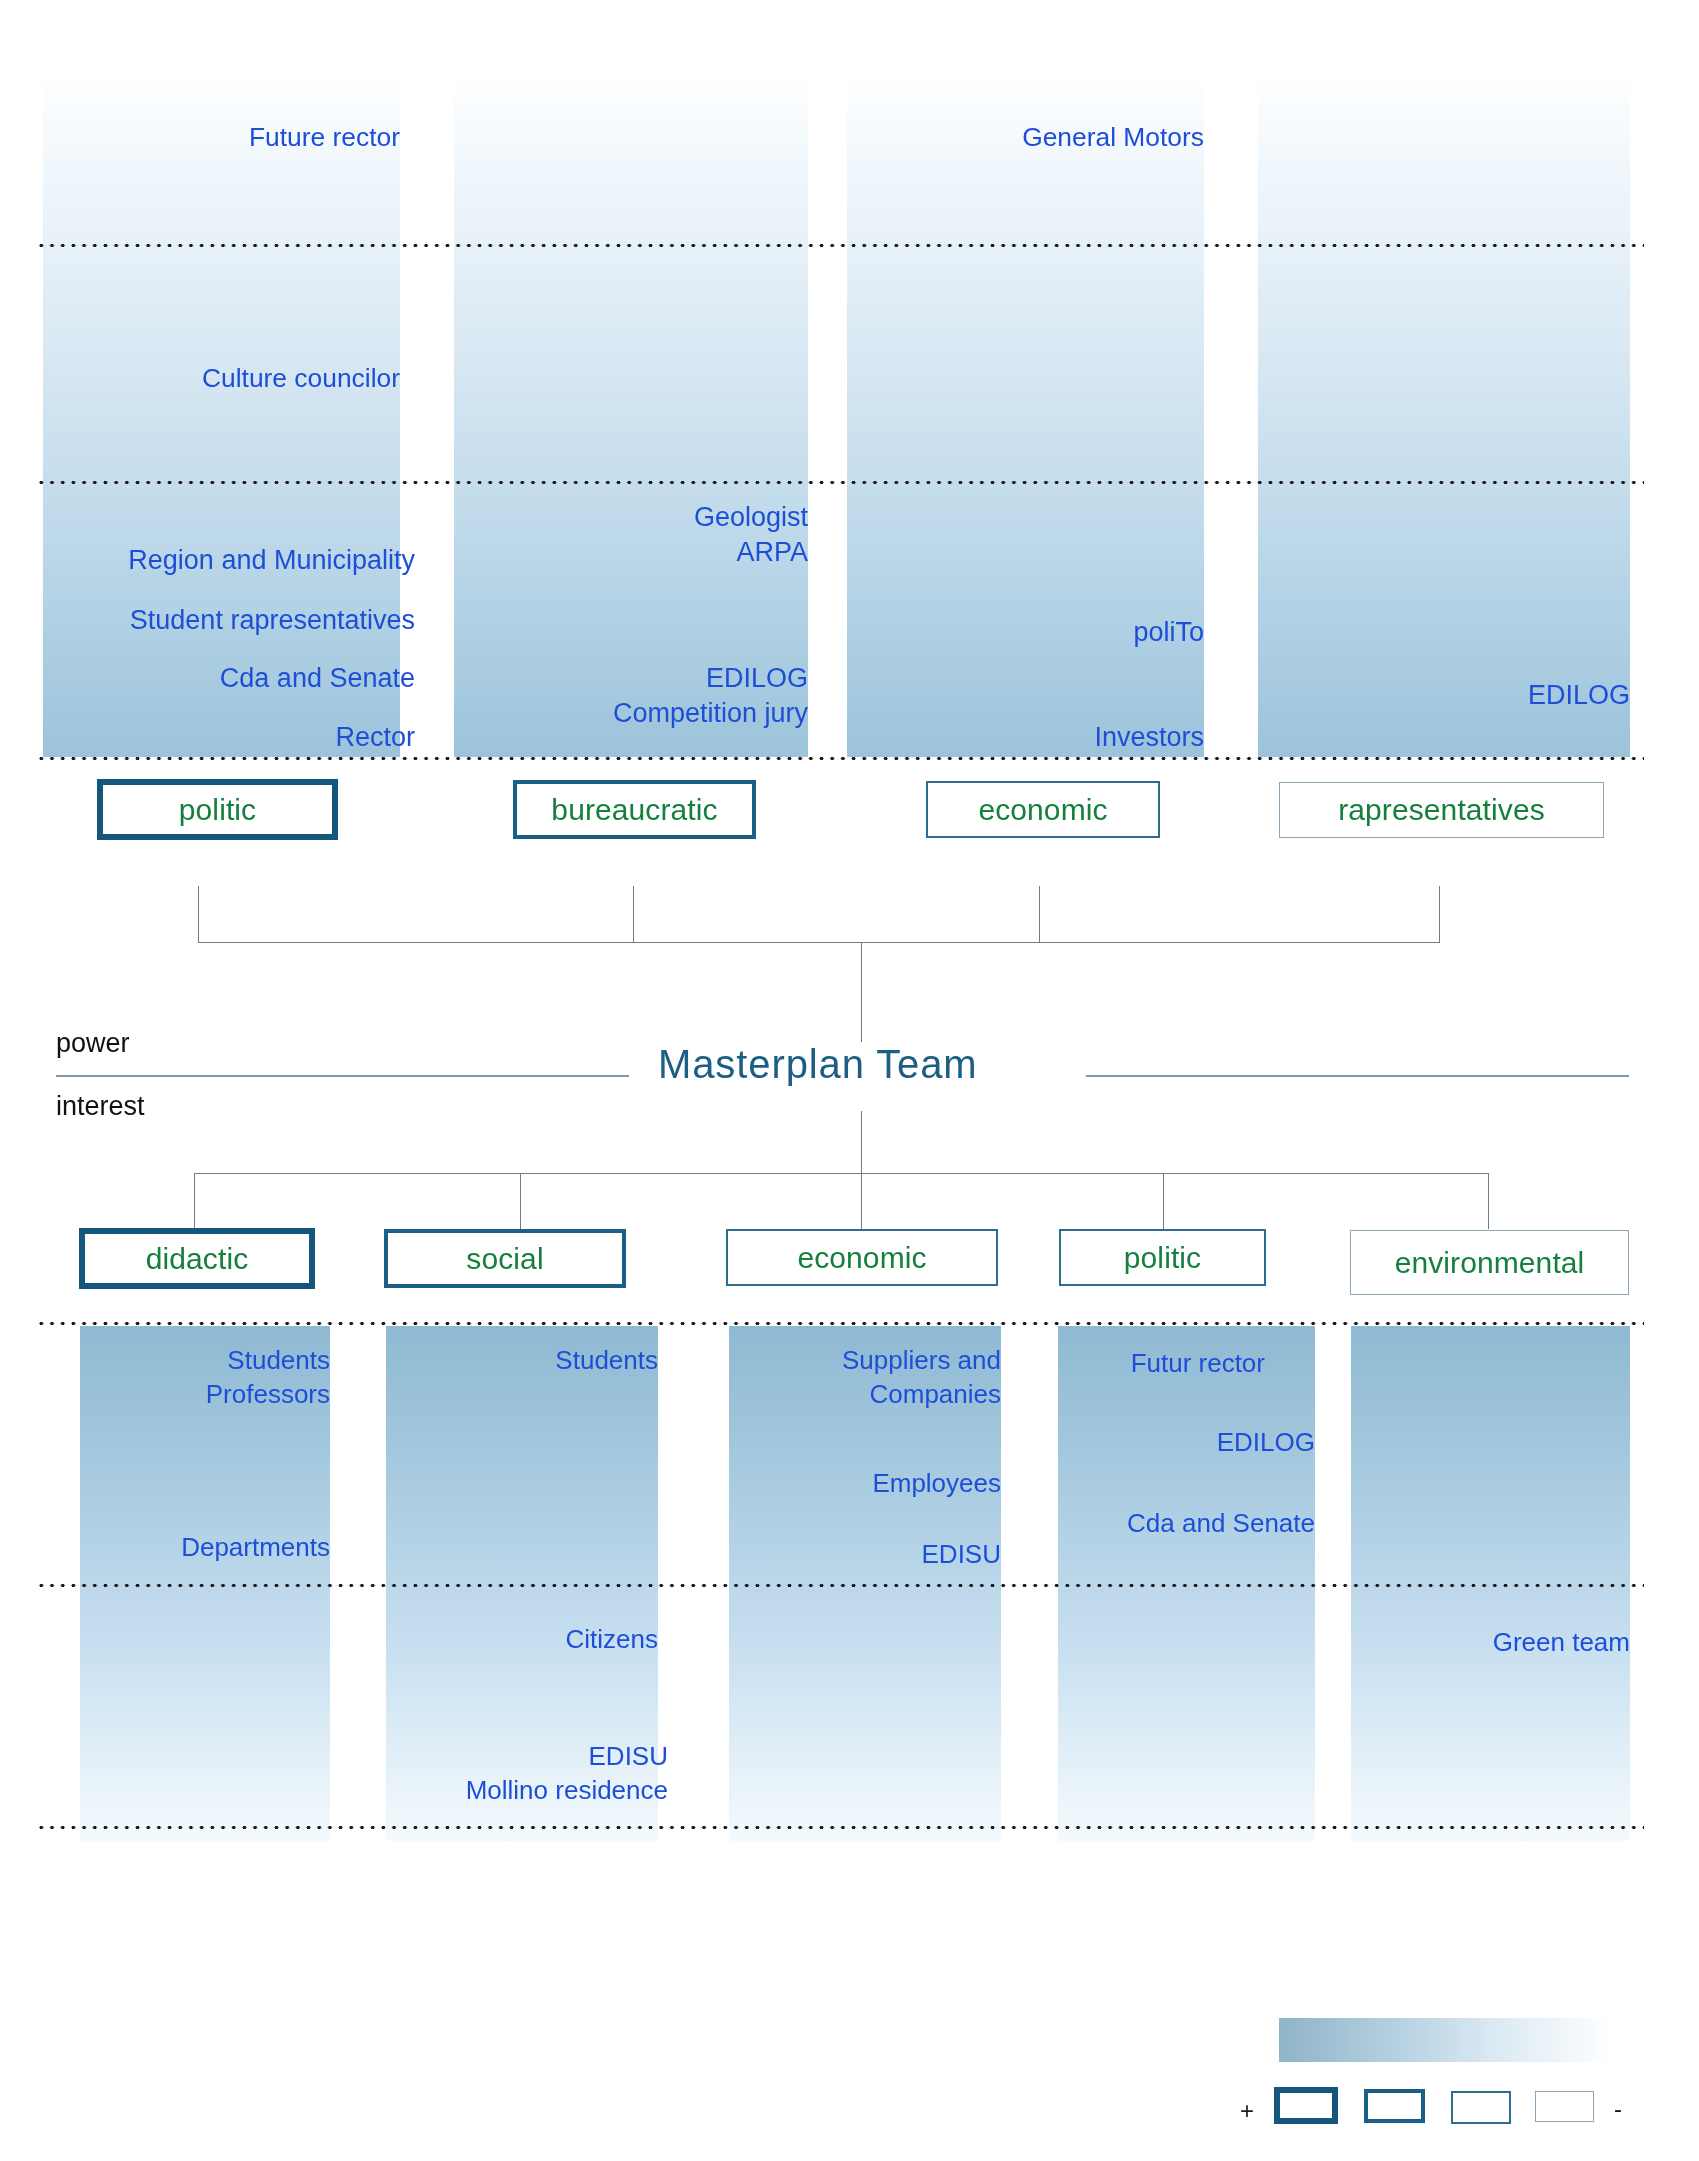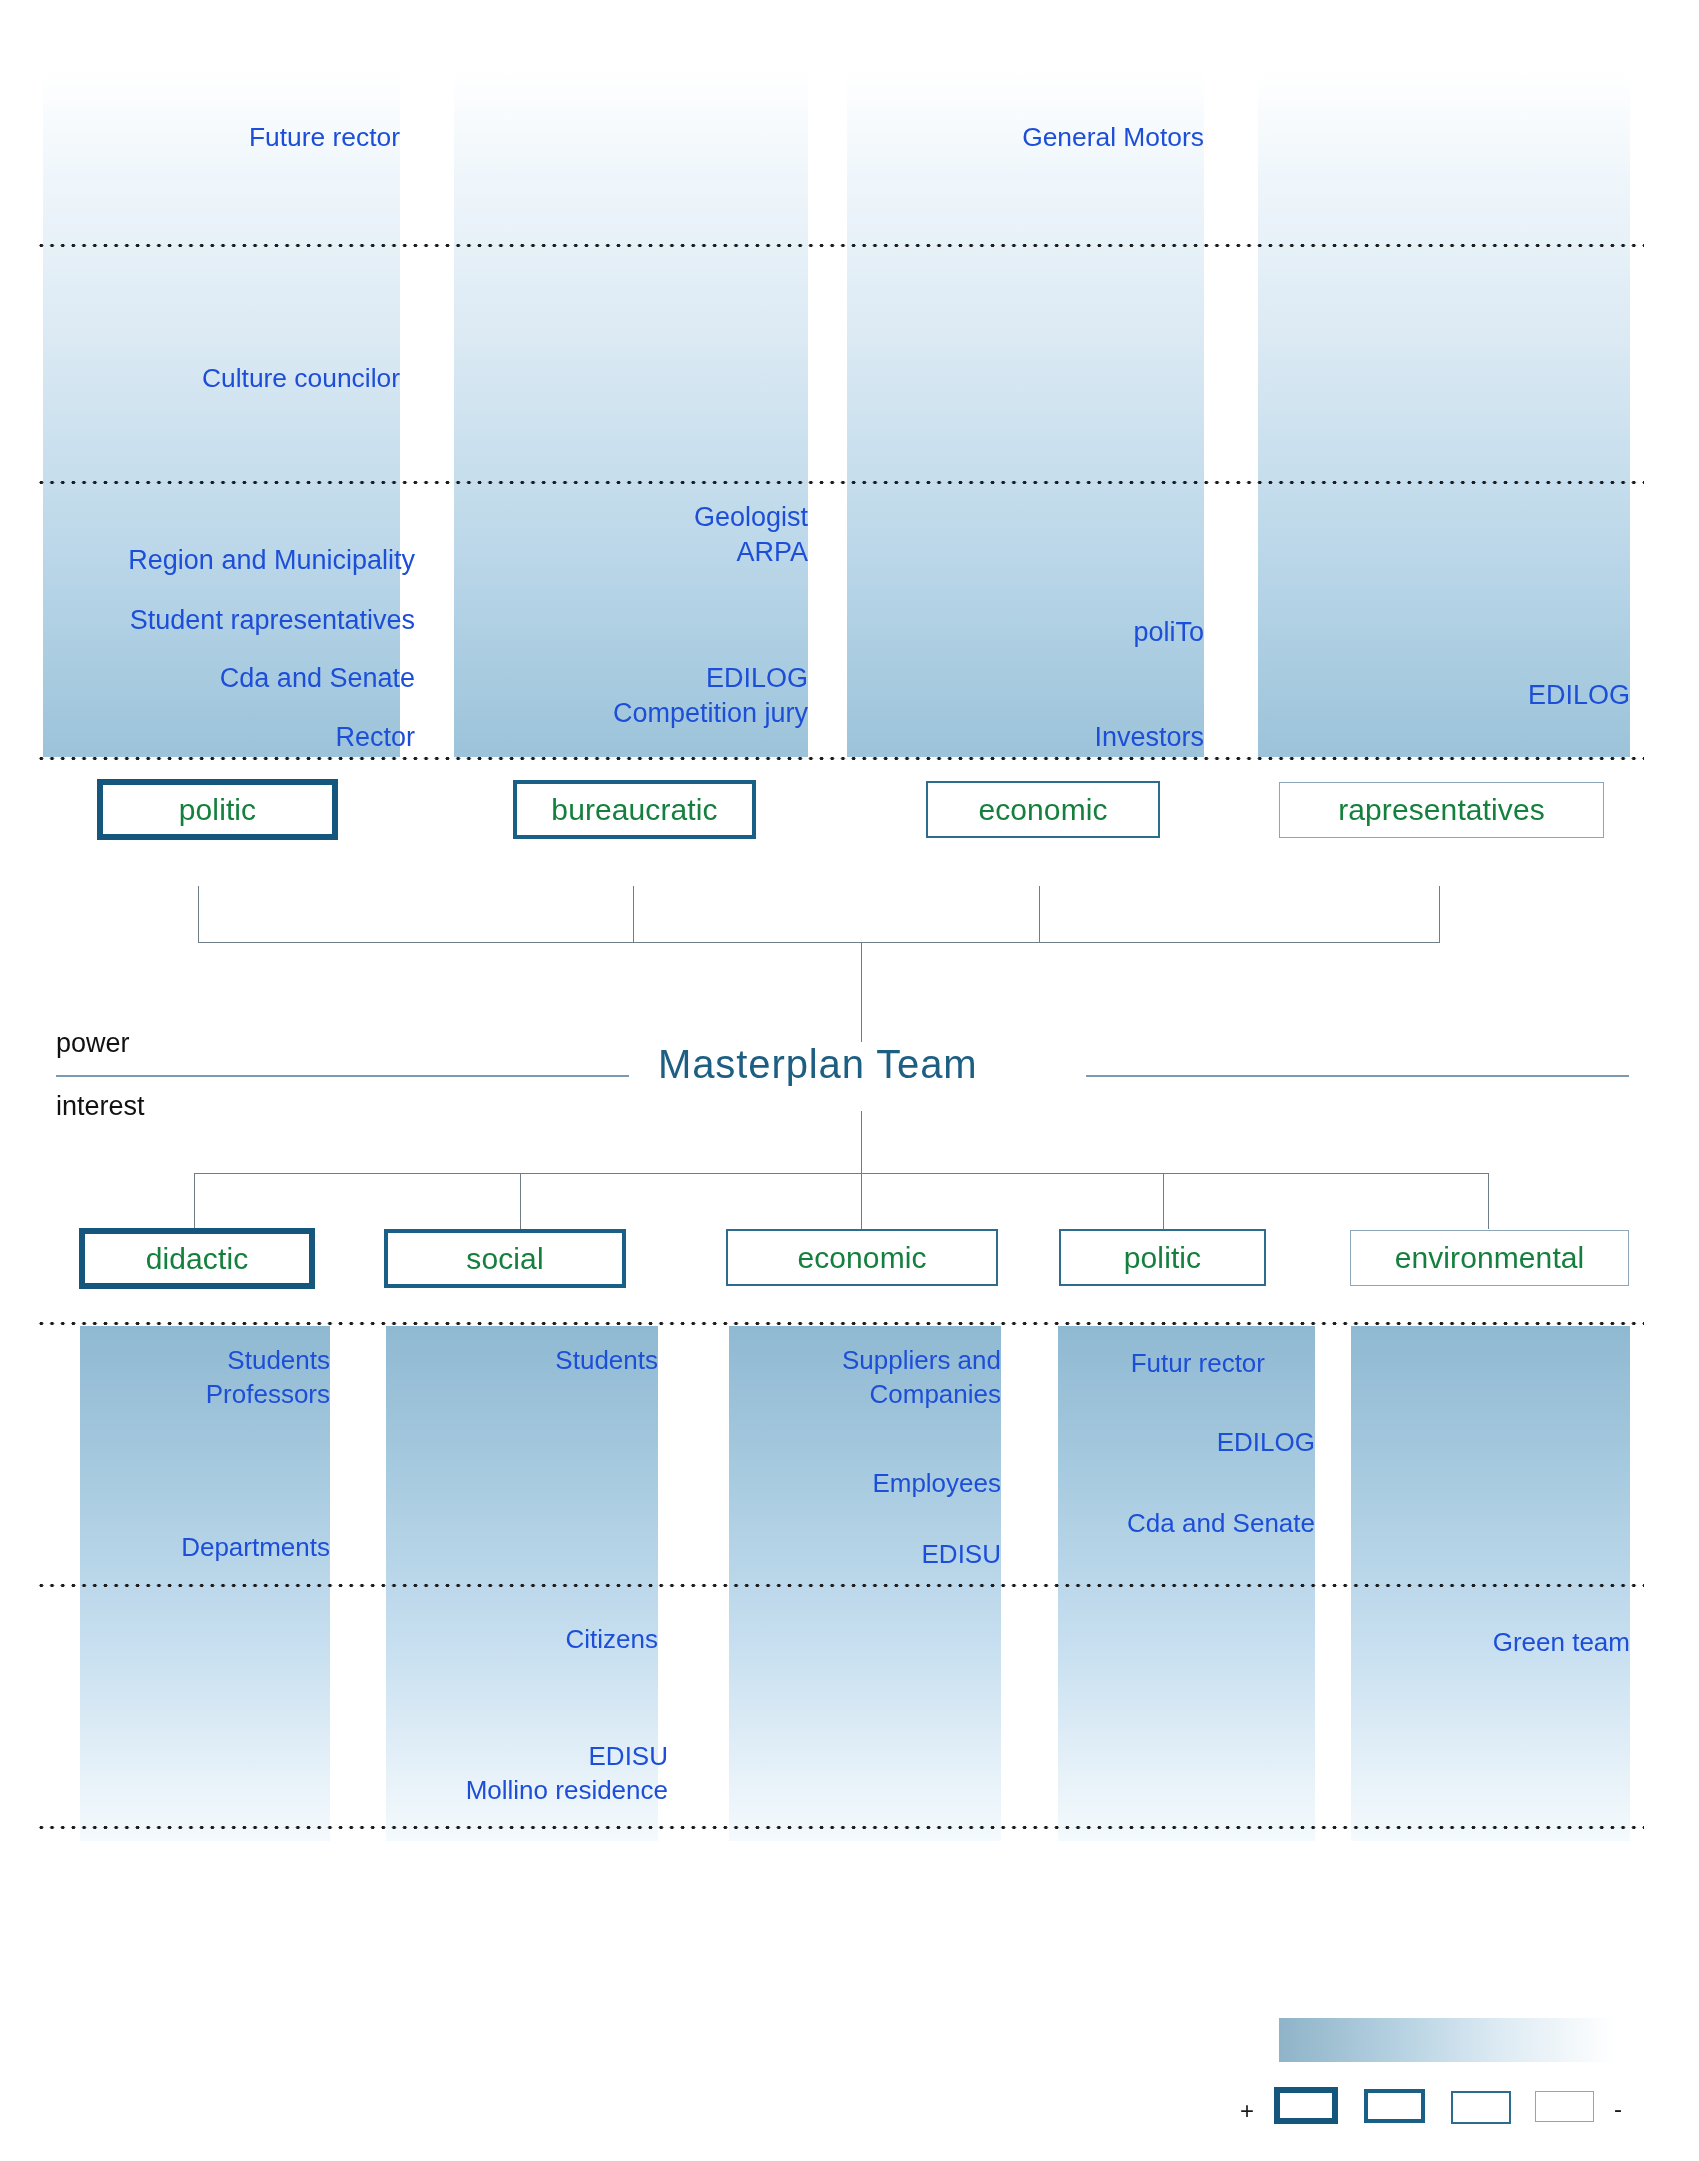--- a/index.html
+++ b/index.html
@@ -178,21 +178,21 @@
   </div>
   <div class="catbox w-3" style="left:384px; top:1229px; width:242px; height:59px; font-size:30px;">
     <span>social</span>
   </div>
   <div class="catbox w-2" style="left:726px; top:1229px; width:272px; height:57px; font-size:30px;">
     <span>economic</span>
   </div>
   <div class="catbox w-2" style="left:1059px; top:1229px; width:207px; height:57px; font-size:30px;">
     <span>politic</span>
   </div>
-  <div class="catbox w-1" style="left:1350px; top:1230px; width:279px; height:56px; font-size:30px;">
+  <div class="catbox w-1" style="left:1350px; top:1230px; width:279px; height:65px; font-size:30px;">
     <span>environmental</span>
   </div>
 
   <div class="band-bottom" style="left:80px;  top:1326px; width:250px; height:515px;"></div>
   <div class="band-bottom" style="left:386px;  top:1326px; width:272px; height:515px;"></div>
   <div class="band-bottom" style="left:729px; top:1326px; width:272px; height:515px;"></div>
   <div class="band-bottom" style="left:1058px; top:1326px; width:257px; height:515px;"></div>
   <div class="band-bottom" style="left:1351px; top:1326px; width:279px; height:515px;"></div>
 
   <div class="dotrule" style="left:36px; top:1321px; width:1608px;"></div>

